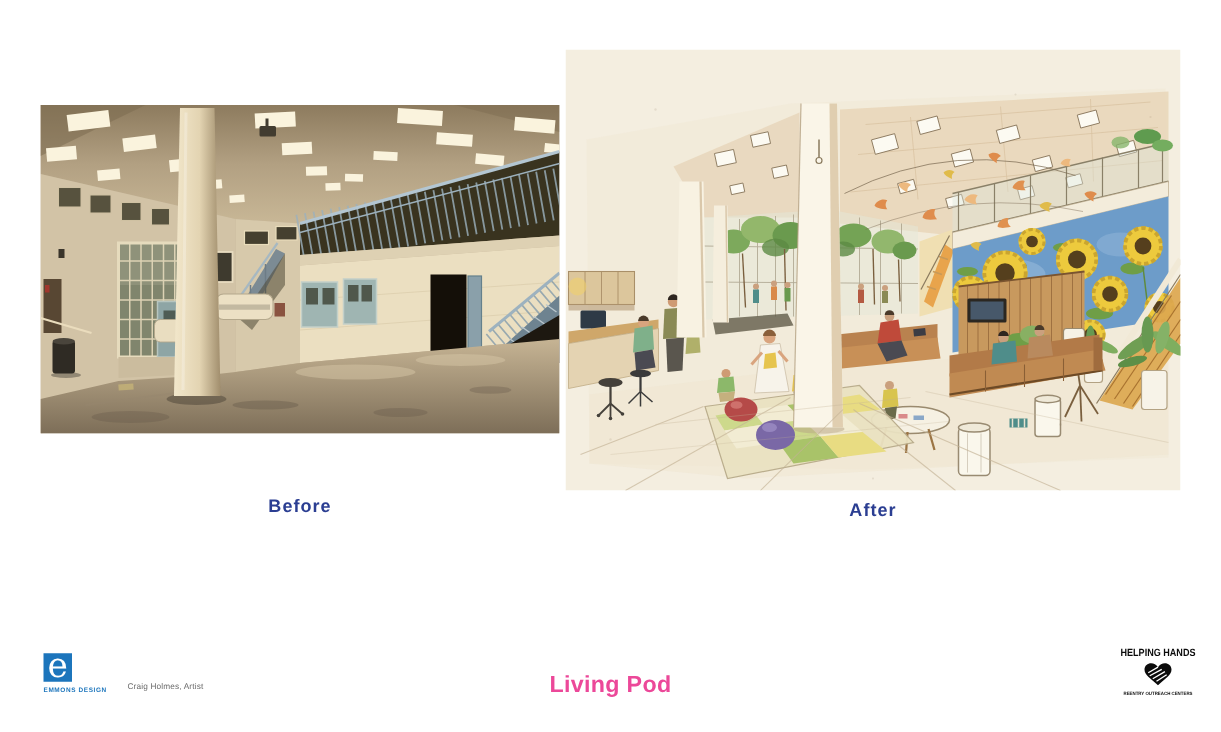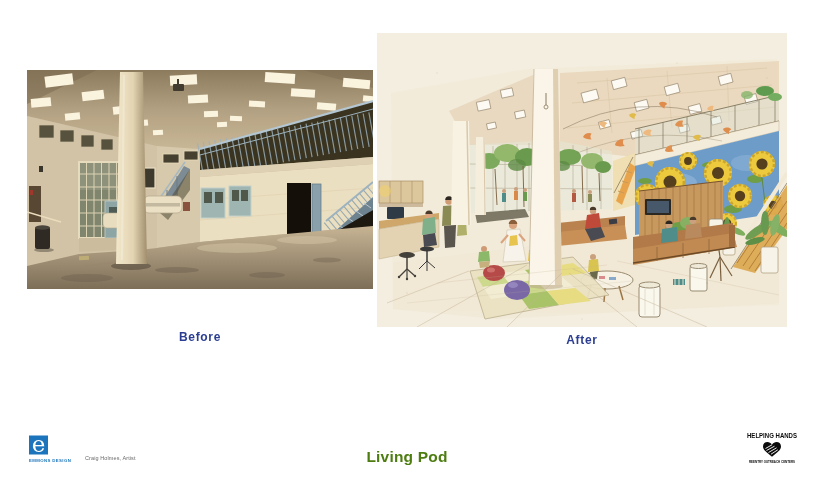--- a/index.html
+++ b/index.html
@@ -4,21 +4,21 @@
 <style>
   html,body{margin:0;padding:0;background:#ffffff;font-family:"Liberation Sans",sans-serif;}
   .slide{position:relative;width:814px;height:488px;background:#ffffff;overflow:hidden;}
   figure{margin:0;padding:0;position:absolute;}
   figure svg{display:block;width:100%;height:100%;}
   .before-figure{left:27px;top:70px;width:346px;height:219px;}
   .after-figure{left:377px;top:33px;width:410px;height:294px;}
   .caption{position:absolute;text-align:center;color:#2b3e92;font-size:12px;font-weight:600;letter-spacing:.7px;}
   .before-caption{left:27px;top:330px;width:346px;}
   .after-caption{left:377px;top:333px;width:410px;}
-  .slide-title{position:absolute;left:0;top:448px;width:100%;text-align:center;color:#4d7c0f;
+  .slide-title{position:absolute;left:0;top:448px;width:100%;text-align:center;color:#ec4899;
                font-size:15.5px;font-weight:600;letter-spacing:.2px;margin:0;}
   .emmons-logo{position:absolute;left:28px;top:435px;width:46px;height:28px;}
   .artist-credit{position:absolute;left:85px;top:455px;font-size:5.5px;color:#6b6b6b;letter-spacing:.1px;}
   .hh-logo{position:absolute;left:741px;top:429px;width:62px;height:36px;}
 </style>
 </head>
 <body>
 
 <div class="slide">
 

